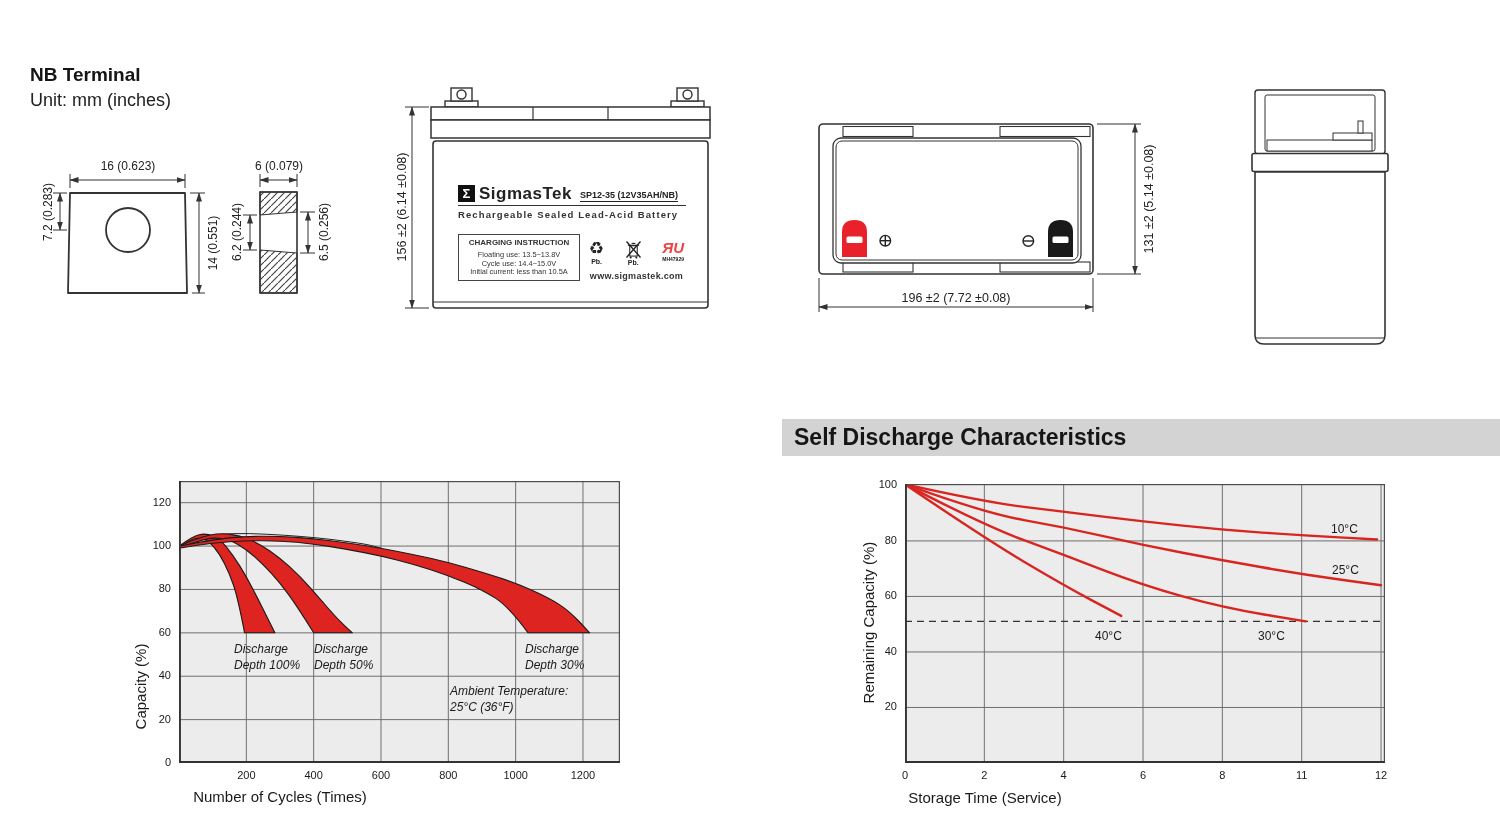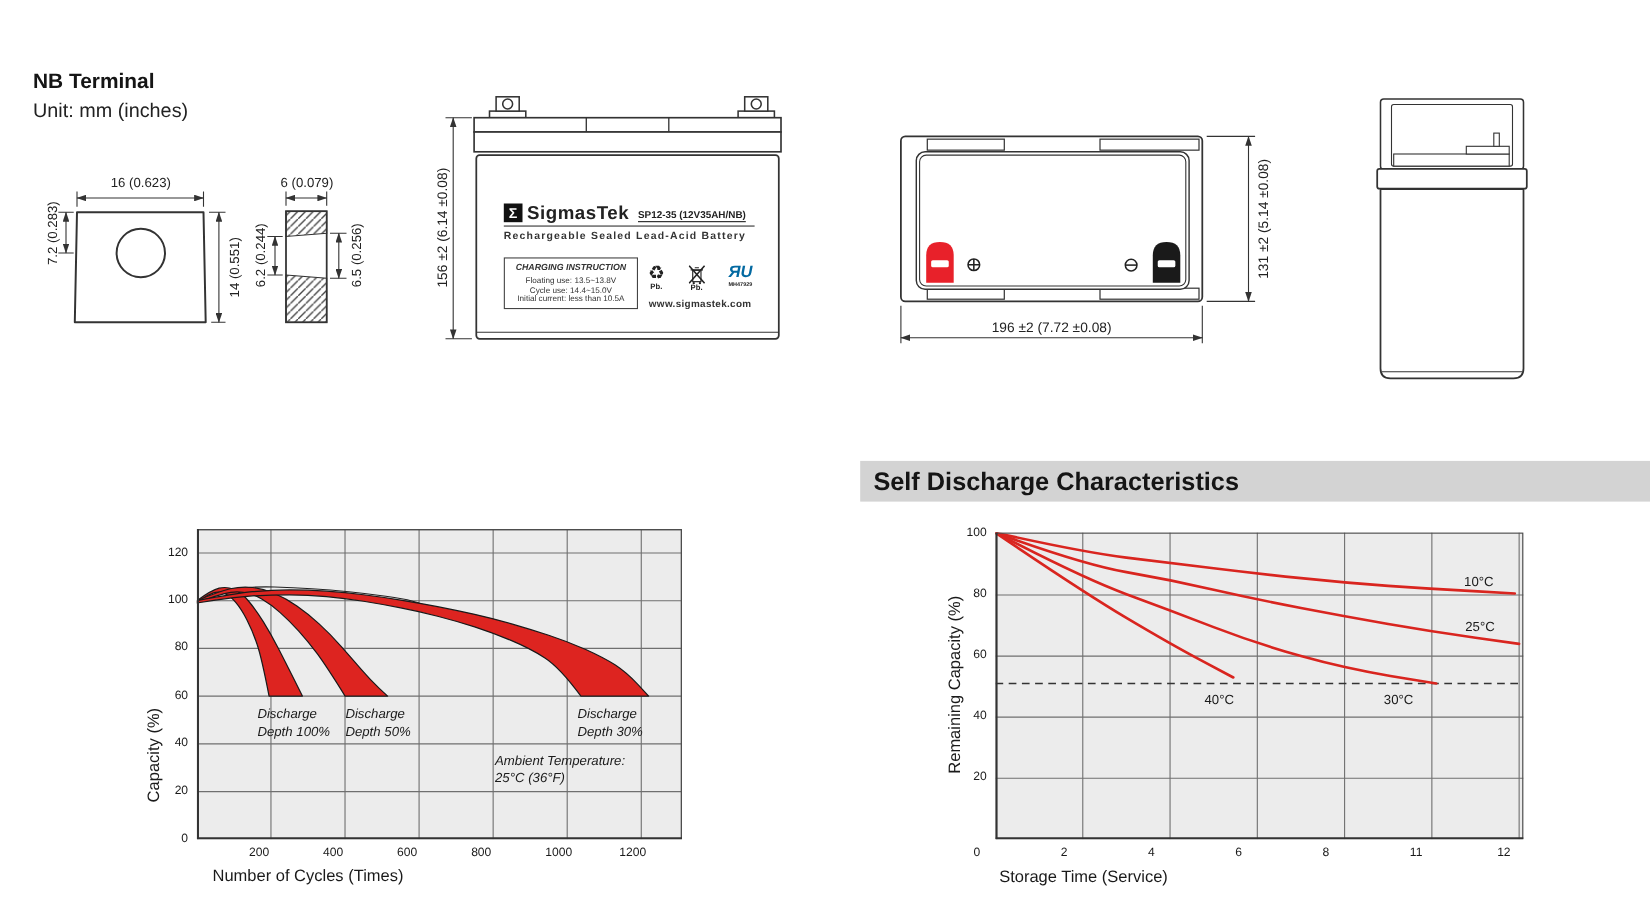--- a/index.html
+++ b/index.html
@@ -19,36 +19,36 @@
   .bf-row1{display:flex;align-items:flex-end;}
   .bf-logo{width:17px;height:17px;background:#111;color:#fff;display:inline-flex;align-items:center;
            justify-content:center;font-size:13px;font-weight:bold;margin-right:4px;}
   .bf-brand{font-size:17px;font-weight:bold;color:#222;letter-spacing:0.5px;line-height:17px;}
   .bf-model{font-size:9px;font-weight:bold;margin-left:8px;border-bottom:1px solid #222;
             padding-bottom:1px;white-space:nowrap;color:#222;}
   .bf-rule{border-top:1.5px solid #333;margin-top:3px;}
   .bf-sub{font-size:9.5px;font-weight:bold;letter-spacing:1.1px;margin-top:3px;color:#333;white-space:nowrap;}
   .bf-bottom{display:flex;margin-top:14px;}
   .bf-chargebox{border:1px solid #444;width:122px;box-sizing:border-box;padding:3px 2px;text-align:center;}
-  .bf-cb-title{font-size:8px;font-weight:bold;margin-bottom:4px;color:#333;font-style:italic;}
+  .bf-cb-title{font-size:8px;font-weight:bold;margin-bottom:4px;color:#333;}
   .bf-cb-line{font-size:7.4px;line-height:8.6px;color:#333;white-space:nowrap;}
   .bf-icons{margin-left:7px;flex:1;}
   .bf-iconrow{display:flex;align-items:flex-start;justify-content:space-between;padding:6px 2px 0 2px;}
   .icon-col{display:flex;flex-direction:column;align-items:center;}
   .recycle-icon{font-size:17px;line-height:18px;color:#222;}
   .pb-cap{font-size:7px;font-weight:bold;color:#222;}
-  .ul-mark{font-size:15px;font-weight:bold;font-style:italic;line-height:16px;color:#0369a1;}
+  .ul-mark{font-size:15px;font-weight:bold;font-style:italic;line-height:16px;color:#ef4444;}
   .ul-code{font-size:5px;font-weight:bold;color:#222;}
   .bf-web{font-size:9px;font-weight:bold;margin-top:5px;text-align:center;color:#333;letter-spacing:0.3px;white-space:nowrap;}
 
   
   .chartwrap{position:absolute;}
   .plot-svg{position:absolute;}
   .tick{position:absolute;font-size:11px;color:#1a1a1a;}
-  .xtick{width:40px;text-align:left;}
+  .xtick{width:40px;text-align:center;}
   .ytick{width:36px;text-align:right;}
   .axis-label{position:absolute;font-size:15px;color:#1a1a1a;text-align:center;}
   .rot{transform:rotate(-90deg);}
   .anno{position:absolute;font-size:12px;line-height:16px;color:#1a1a1a;white-space:pre-line;font-style:italic;}
   .slabel{position:absolute;font-size:12px;color:#1a1a1a;}
 </style>
 </head>
 <body>
 
 <div class="page">

